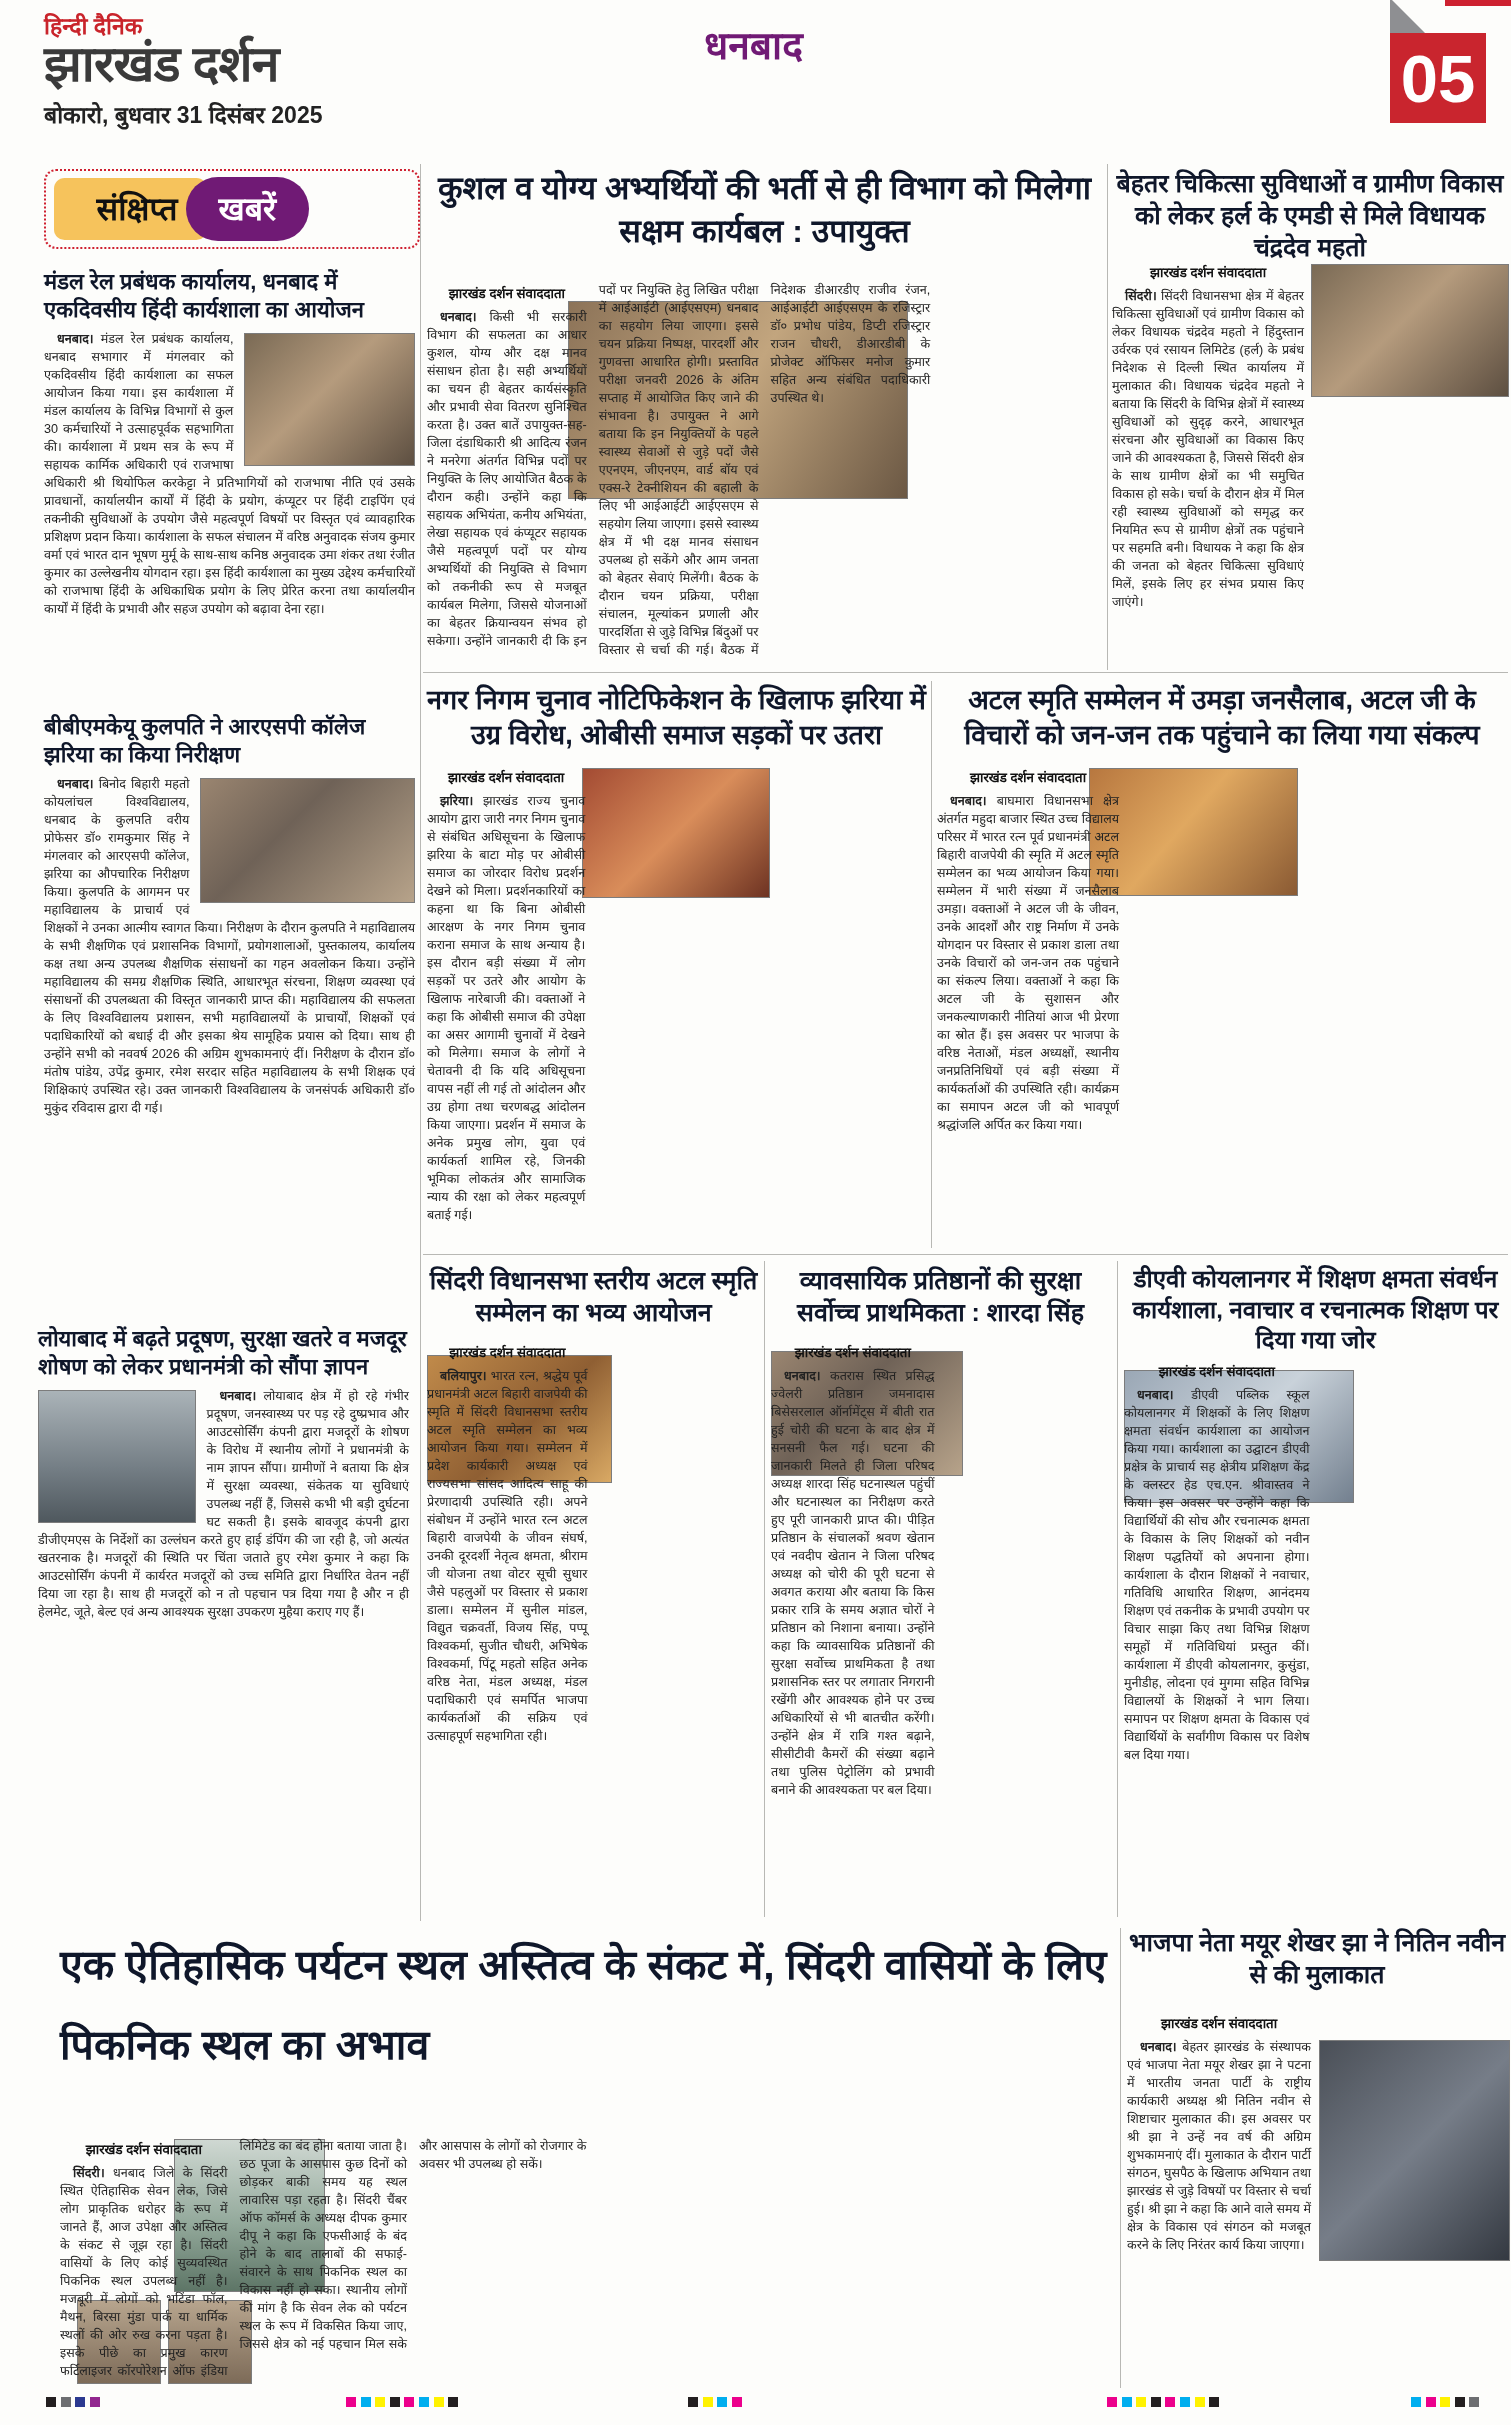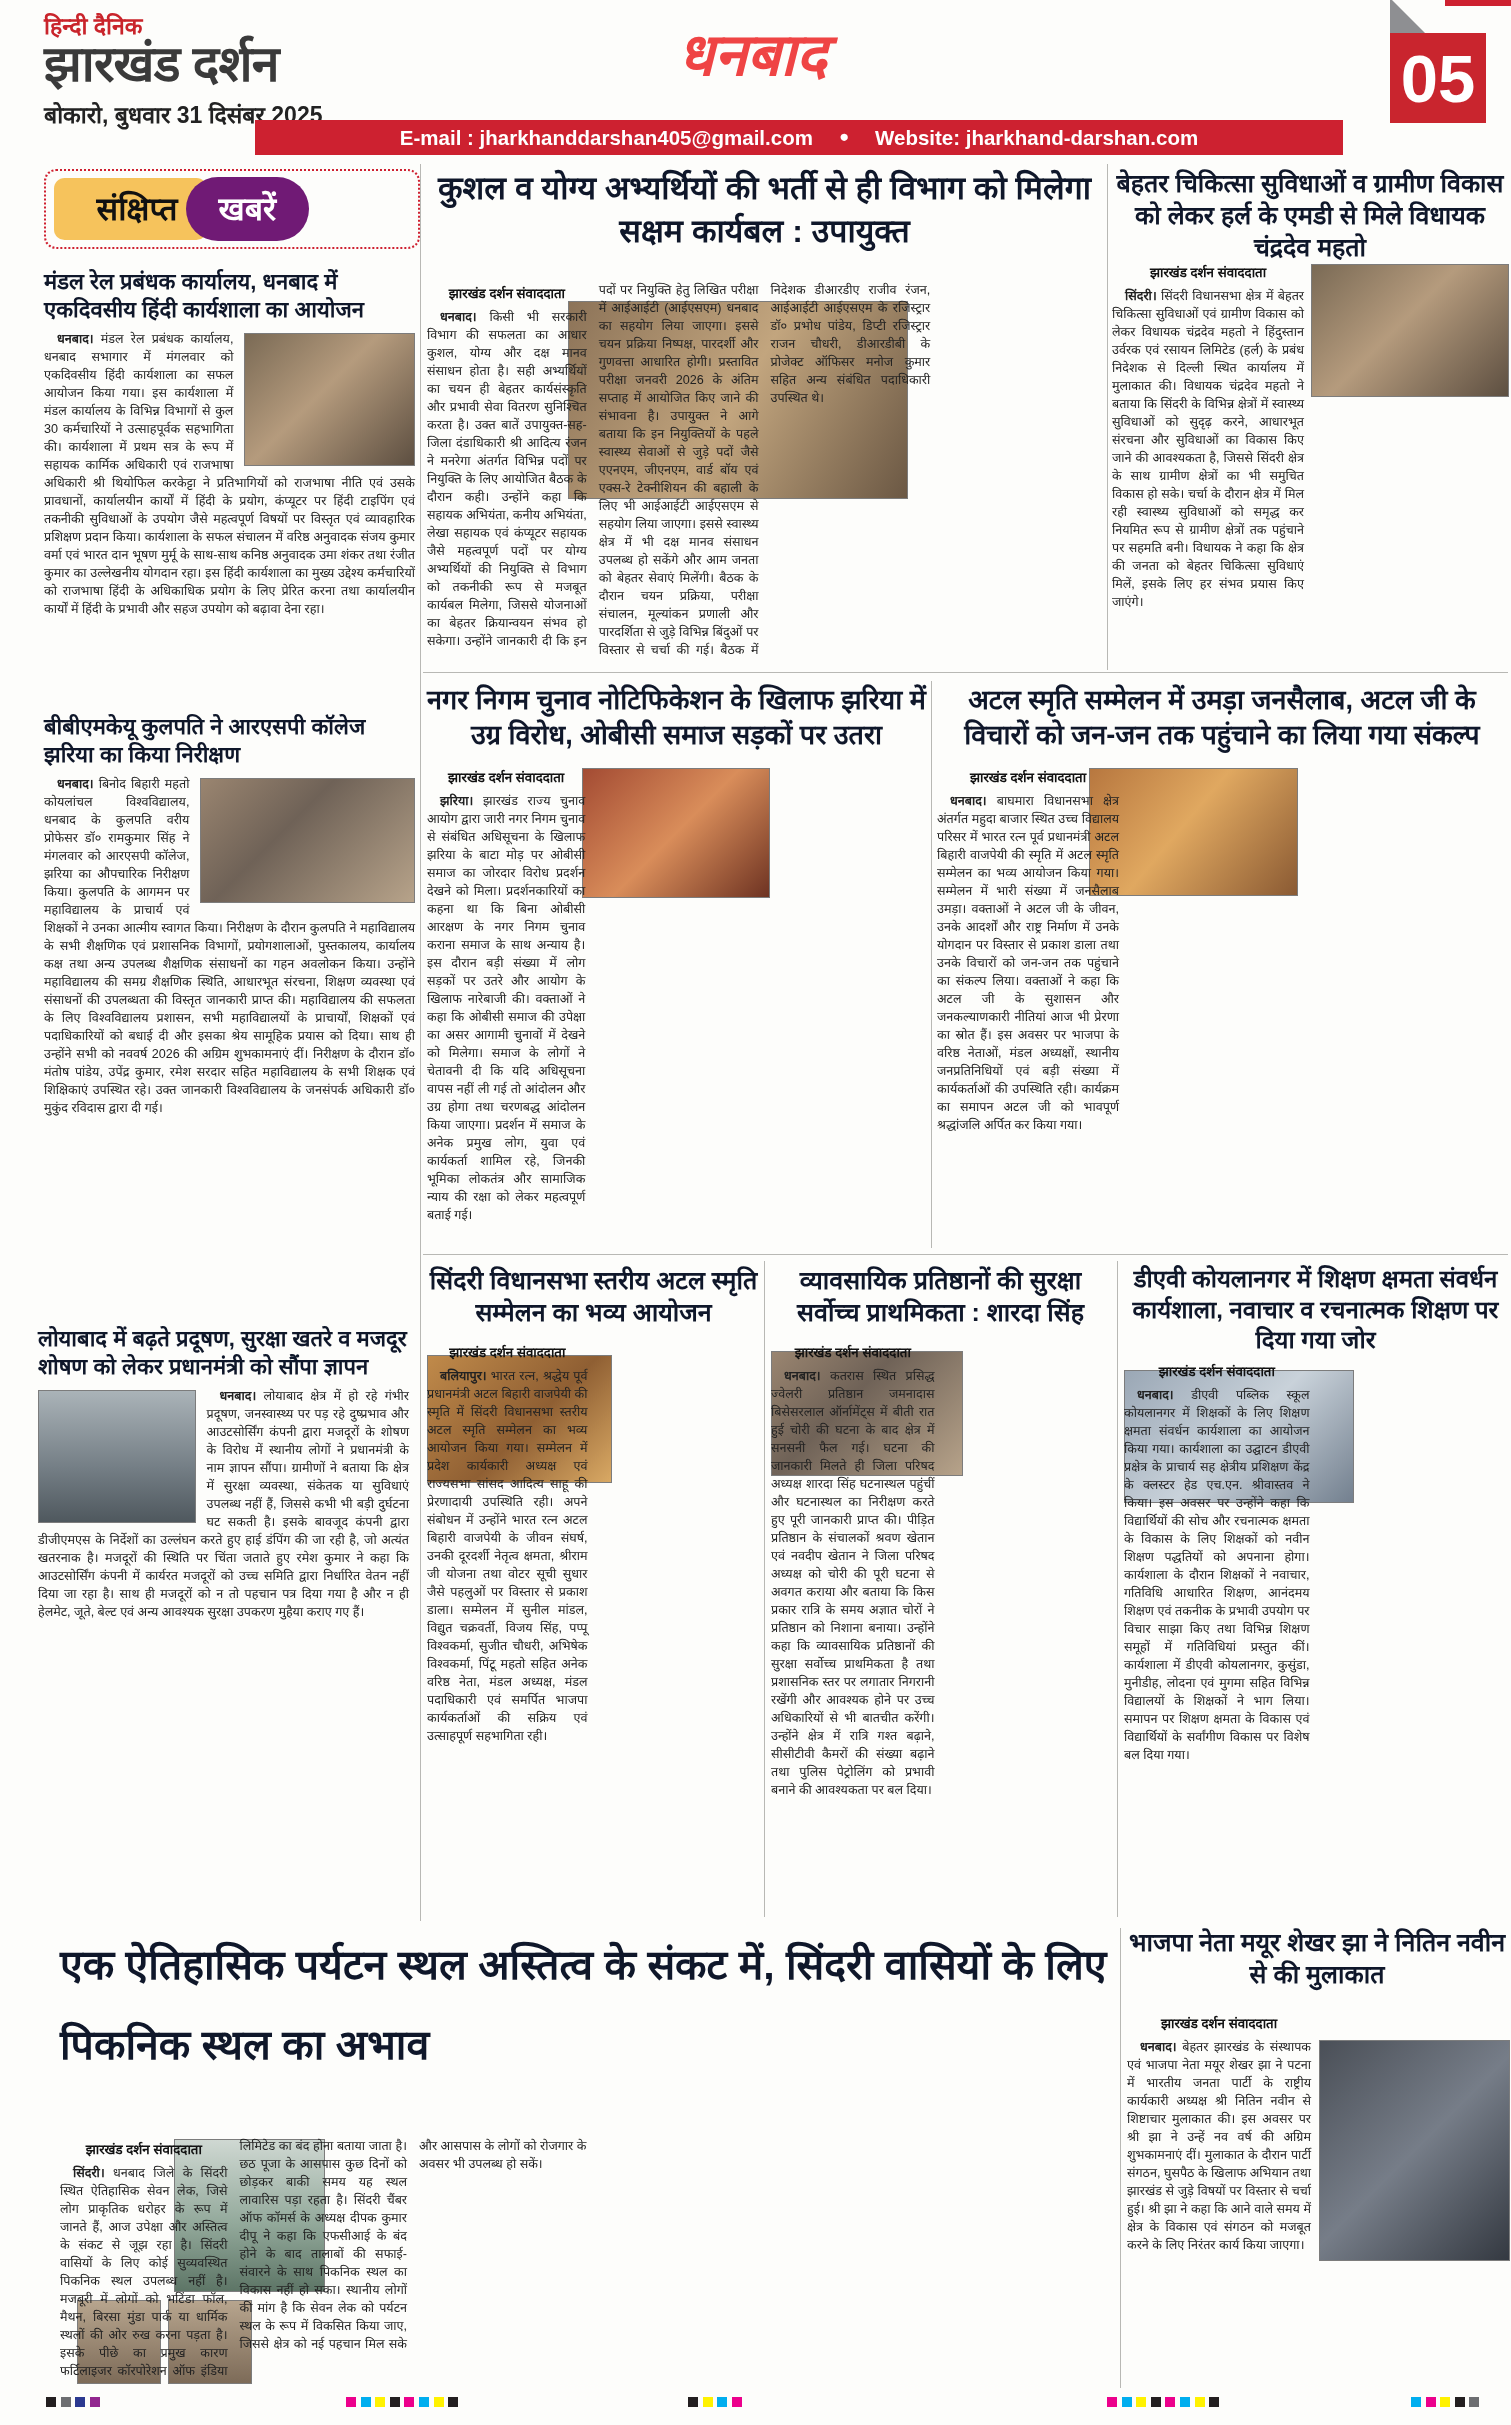--- a/index.html
+++ b/index.html
@@ -3,21 +3,21 @@
 <meta charset="utf-8">
 <style>
   html,body{margin:0;padding:0;background:#e8e8e6;}
   .page{position:relative;width:1511px;height:2426px;background:#fdfdfb;margin:0 auto;
         font-family:"Liberation Sans","DejaVu Sans",sans-serif;color:#1c1c1c;overflow:hidden;}
   .abs{position:absolute;}
   
   .tagline{color:#c9242b;font-weight:bold;font-size:23px;line-height:1;}
   .mast-title{color:#3a3a3a;font-weight:bold;font-size:50px;line-height:1.05;letter-spacing:-0.8px;}
   .mast-date{color:#222;font-weight:bold;font-size:23px;margin-top:7.6px;}
-  .edition{font-size:59px;font-weight:bold;color:#ef4444;line-height:1;font-style:italic;}
+  .edition{font-size:39px;font-weight:bold;color:#701a75;line-height:1;}
   .contact-bar{background:#cd2130;color:#fff;font-weight:bold;font-size:20.5px;
                display:flex;align-items:center;justify-content:center;gap:26px;}
   .contact-bar .bullet{font-size:16.7px;line-height:1;}
   .pagenum{background:#c9252e;color:#fff;font-weight:bold;font-size:67px;
            display:flex;align-items:center;justify-content:center;}
   .fold{width:0;height:0;border-bottom:35px solid #8e8f92;border-right:35px solid transparent;}
   .topstrip{background:#cd2130;}
   
   .badge-box{border:2.3px dotted #cf2030;border-radius:12px;display:flex;align-items:center;padding:6px 7.6px;}
   .badge-yellow{background:#f6c35c;border-radius:10.6px;padding:7.6px 29px 10.6px 43px;
@@ -74,25 +74,20 @@
 
   <div class="abs edition" style="left:50%;top:26px;transform:translateX(-52%);">धनबाद</div>
 
   <div class="abs topstrip" style="left:1445px;top:0;width:66px;height:6px;"></div>
 
   <div class="abs" style="left:1390px;top:33px;width:96px;height:90px;">
     <div class="fold abs" style="left:0;top:-35px;"></div>
     <div class="pagenum" style="width:96px;height:90px;">05</div>
   </div>
 
-  <div class="abs contact-bar" style="left:255px;top:120px;width:1088px;height:35px;">
-    <span>E-mail : jharkhanddarshan405@gmail.com</span>
-    <span class="bullet">●</span>
-    <span>Website: jharkhand-darshan.com</span>
-  </div>
 
   <div class="vrule" style="left:420px;top:164px;height:1757px;"></div>
   <div class="vrule" style="left:1107px;top:164px;height:506px;"></div>
   <div class="hrule" style="left:423px;top:672px;width:1085px;"></div>
   <div class="vrule" style="left:931px;top:681px;height:567px;"></div>
   <div class="hrule" style="left:423px;top:1254px;width:1085px;"></div>
   <div class="vrule" style="left:764px;top:1261px;height:656px;"></div>
   <div class="vrule" style="left:1117px;top:1261px;height:656px;"></div>
   <div class="vrule" style="left:1120px;top:1928px;height:460px;"></div>
 

